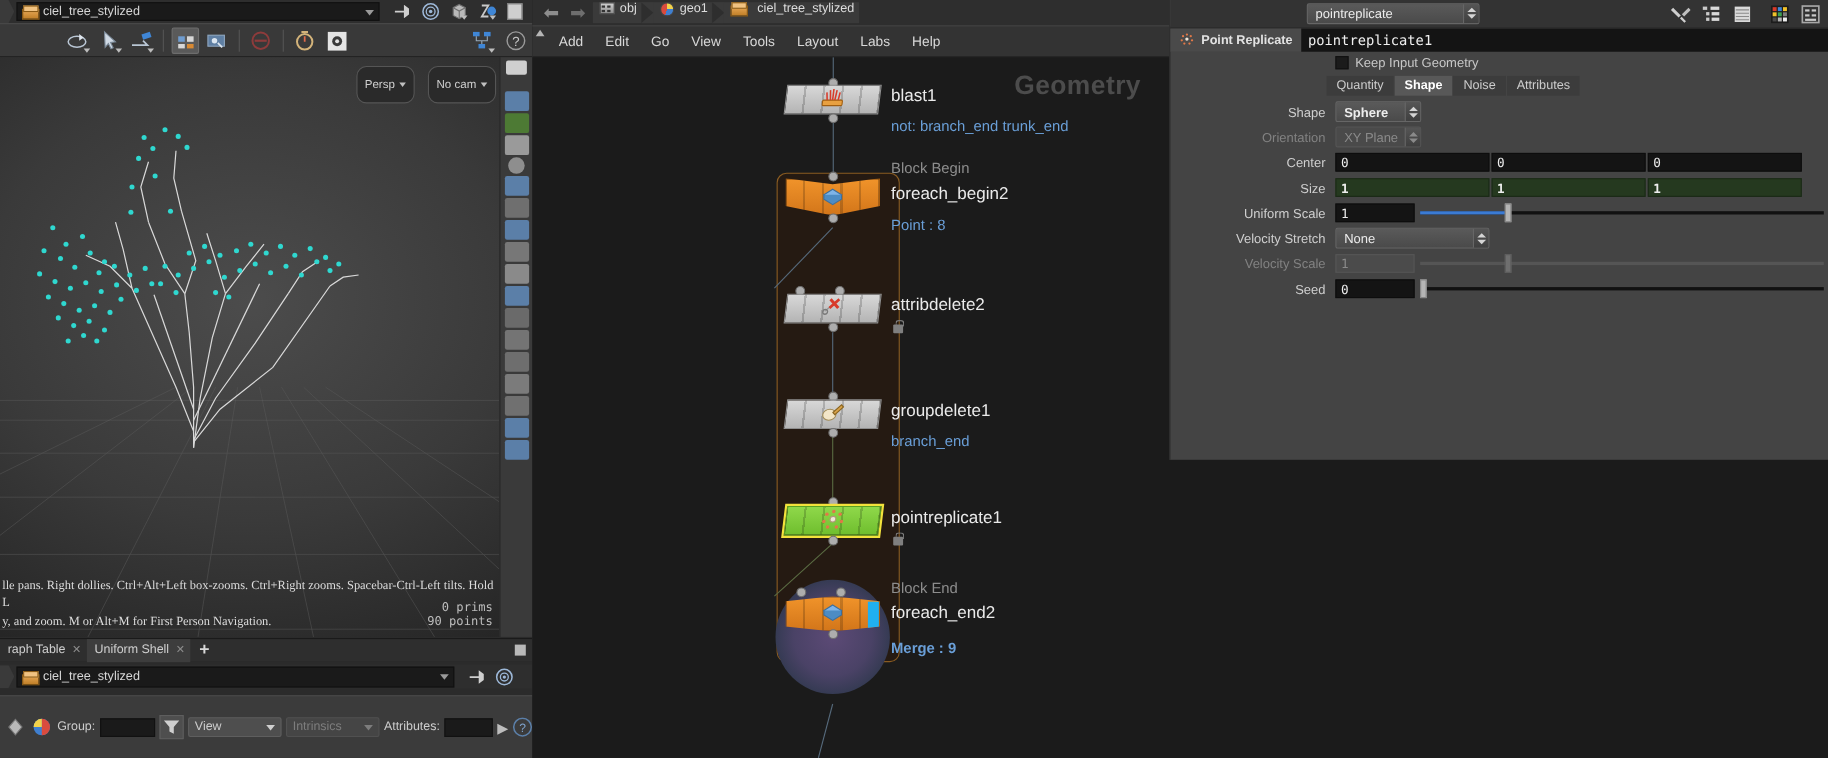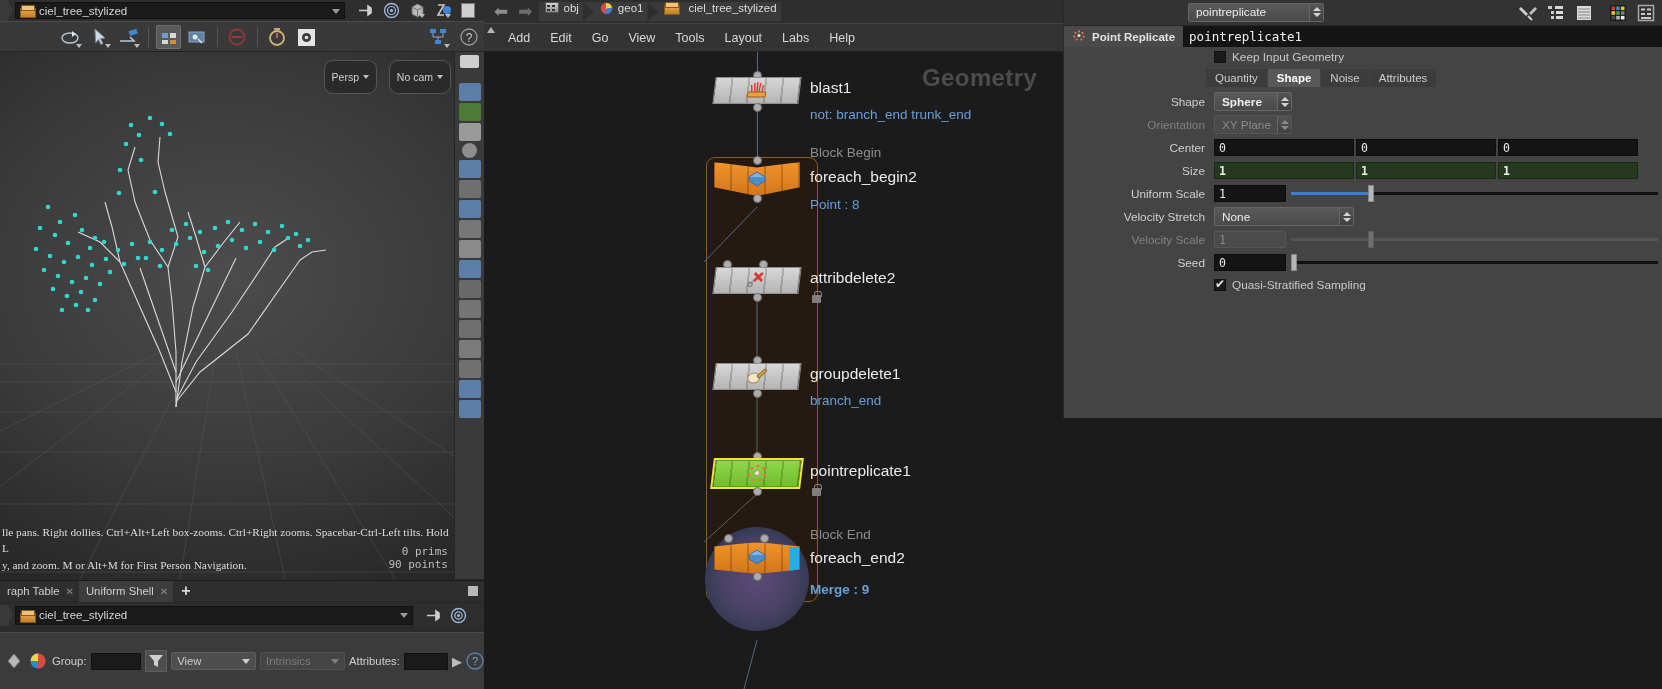--- a/index.html
+++ b/index.html
@@ -863,21 +863,21 @@
           </span>
           <span>Point Replicate</span>
         </div>
         <div class="ph-name">
           <span>pointreplicate1</span>
         </div>
       </div>
 
       <div class="prow" style="height:24px; background:#444;">
         <div class="plabel" style="width:124px;text-align:left;padding-left:3px;">Asset Name and Path</div>
-        <div class="pcombo normal" style="width:136px;">
+        <div class="pcombo normal" style="width:157px;">
           <span>pointreplicate</span>
           <span class="spin">
               <span class="up"></span>
               <span class="dn"></span>
             </span>
         </div>
         <div class="pinput" style="width:215px;margin-left:5px;background:#3d3d3d;border-color:#4d4d4d;color:#d6d6d6;font-family:'Liberation Sans',sans-serif;font-size:11.5px;padding-left:9px;overflow:hidden;white-space:nowrap;">
           <span>E:/soft/Houdini/Houdini 19.5.303/houdini/ot</span>
         </div>
       </div>
@@ -989,20 +989,15 @@
         <div class="plabel">Seed</div>
         <div class="pinput" style="width:72px;">
           <span>0</span>
         </div>
         <div class="slider" style="flex:1; margin:0 4px 0 5px;">
           <span class="track"></span>
           <span class="handle" style="left:0%;"></span>
         </div>
       </div>
 
-      <div class="prow" style="height:22px;">
-        <div class="plabel"></div>
-        <span class="checkbox on"></span>
-        <span style="font-size:11.8px;margin-left:6px;">Quasi-Stratified Sampling</span>
-      </div>
     </div>
   </div>
 </div>
 
 </body></html>

